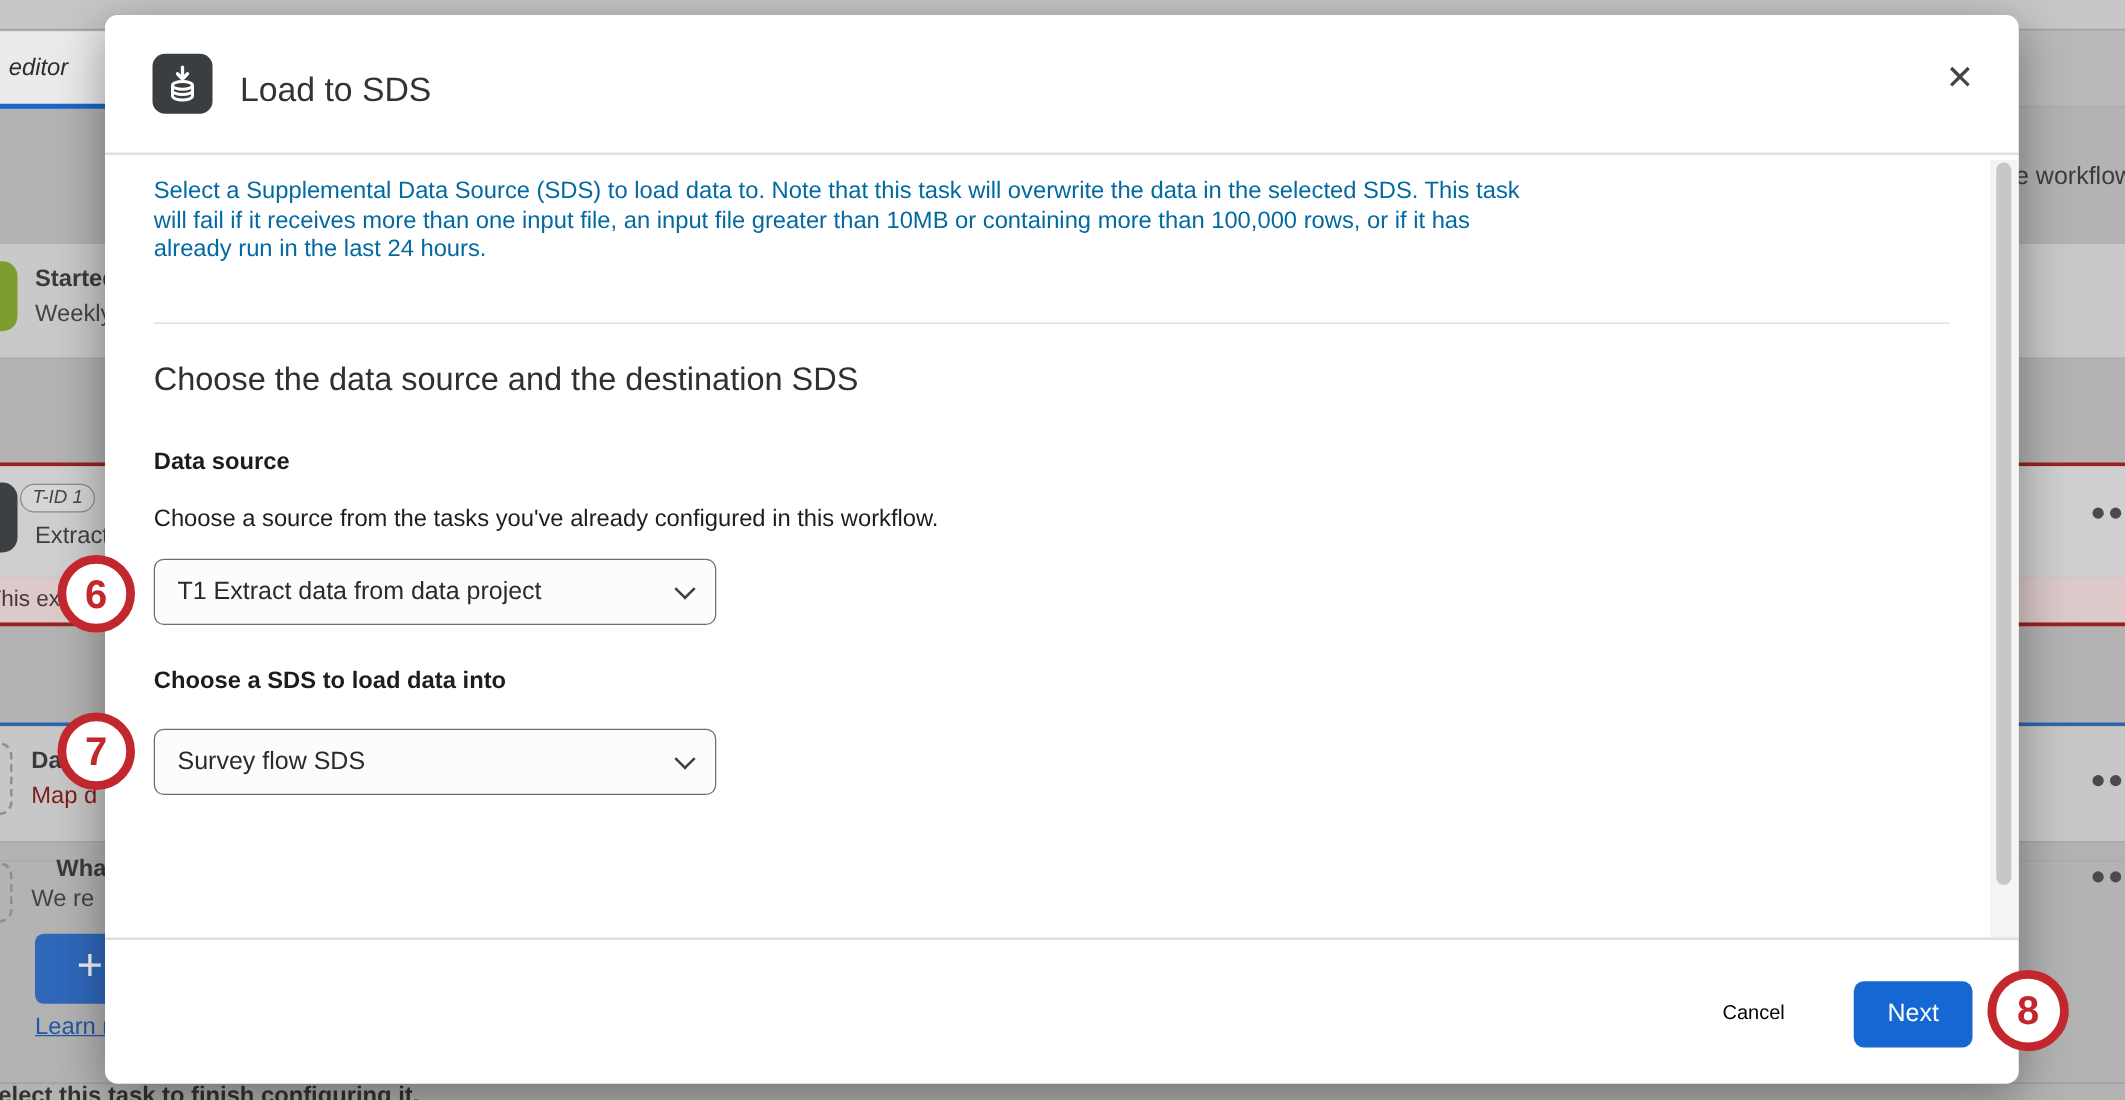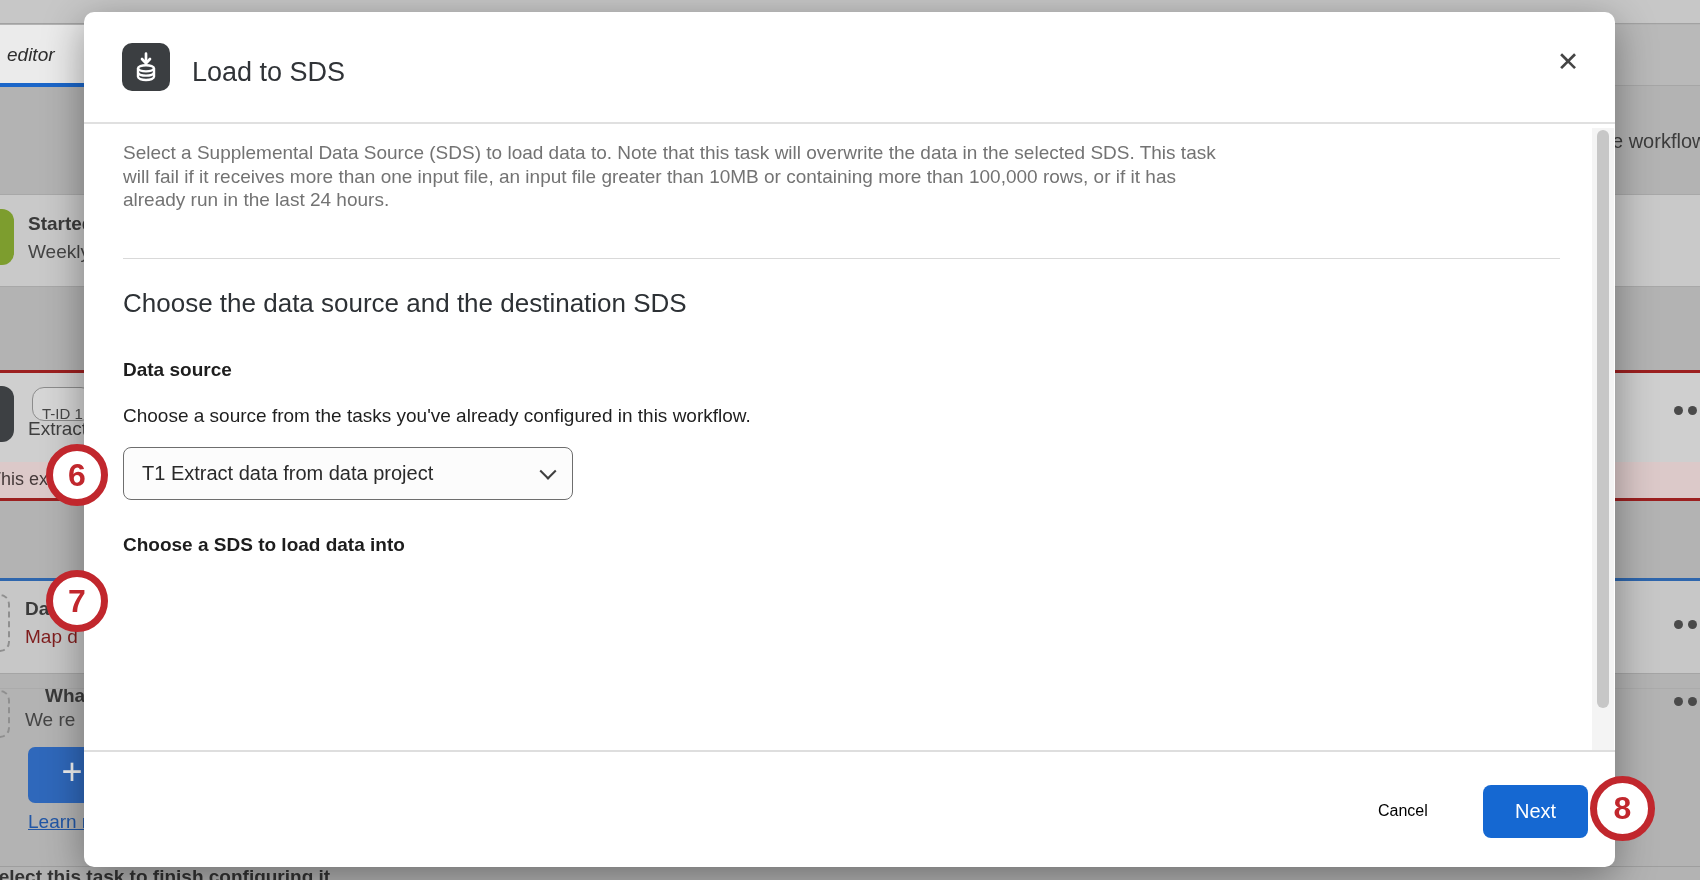--- a/index.html
+++ b/index.html
@@ -16,21 +16,21 @@
   .right-fragment { left:1612px; top:130px; font-size:20px; color:#3c3c3c; white-space:nowrap; }
 
   .bg-card1 { left:0; top:194px; width:1700px; height:93px; background:#c9c9c9; border-top:1px solid #a8a8a8; border-bottom:1px solid #a8a8a8; }
   .icon-green { left:-36px; top:209px; width:50px; height:56px; border-radius:12px; background:#7d9d2e; }
   .c1-title { left:28px; top:213px; font-size:19px; font-weight:bold; color:#3a3a3a; white-space:nowrap; }
   .c1-sub { left:28px; top:241px; font-size:19px; color:#454545; white-space:nowrap; }
 
   .red-line-top { left:0; top:370px; width:1700px; height:3px; background:#9c2020; }
   .bg-card2 { left:0; top:373px; width:1700px; height:89px; background:#cfcfcf; }
   .icon-dark { left:-36px; top:386px; width:50px; height:56px; border-radius:12px; background:#3d4043; }
-  .tid-badge { left:32px; top:387px; height:23px; padding:16px 9px; border:1.5px solid #8c8c8c; border-radius:12px; font-size:15px; line-height:20px; color:#474747; background:#d6d6d6; white-space:nowrap; }
+  .tid-badge { left:16px; top:387px; height:23px; padding:0 9px; border:1.5px solid #8c8c8c; border-radius:12px; font-size:15px; line-height:20px; color:#474747; background:#d6d6d6; white-space:nowrap;font-style:italic; }
   .c2-title { left:28px; top:418px; font-size:19px; color:#3f3f3f; white-space:nowrap; }
   .note-strip { left:0; top:462px; width:1700px; height:36px; background:#dcc9c9; }
   .note-text { left:-10px; top:469px; font-size:18px; color:#453a3a; white-space:nowrap; }
   .red-line-bottom { left:0; top:498px; width:1700px; height:3px; background:#9c2020; }
 
   .blue-line { left:0; top:578px; width:1700px; height:3px; background:#2e66ad; }
   .bg-card3 { left:0; top:581px; width:1700px; height:92px; background:#c7c7c7; }
   .icon-dashed1 { left:-38px; top:594px; width:48px; height:58px; border:2px dashed #8f8f8f; border-radius:10px; }
   .c3-title { left:25px; top:598px; font-size:19px; font-weight:bold; color:#3a3a3a; white-space:nowrap; }
   .c3-sub { left:25px; top:626px; font-size:19px; color:#7f1d1d; white-space:nowrap; }
@@ -49,37 +49,37 @@
   .dots i { width:9px; height:9px; border-radius:50%; background:#4a4a4a; }
   .dots1 { left:1674px; top:406px; } .dots2 { left:1674px; top:620px; } .dots3 { left:1674px; top:697px; }
 
   
   .modal { left:84px; top:12px; width:1531px; height:855px; background:#fff; border-radius:10px;
            box-shadow:0 10px 40px rgba(0,0,0,.38); z-index:5; }
   .m-icon { left:38px; top:31px; width:48px; height:48px; border-radius:10px; background:#3b3e41; display:flex; align-items:center; justify-content:center; }
   .m-title { left:108px; top:45px; font-size:27px; color:#303337; }
   .m-close { left:1465px; top:31px; width:38px; height:38px; font-size:27px; color:#454545; text-align:center; line-height:38px; cursor:pointer; }
   .m-header-div { left:0; top:110px; width:1531px; height:2px; background:#e0e0e0; }
-  .m-desc { left:39px; top:129px; width:1112px; font-size:19px; line-height:23.5px; color:#737373; }
+  .m-desc { left:39px; top:129px; width:1112px; font-size:19px; line-height:23.5px; color:#0369a1; }
   .m-div2 { left:39px; top:246px; width:1437px; height:1px; background:#d9d9d9; }
   .m-heading { left:39px; top:276px; font-size:26px; font-weight:400; color:#2d3135; white-space:nowrap; }
   .m-label { font-size:19px; font-weight:bold; color:#1d1d1d; white-space:nowrap; }
   .m-label1 { left:39px; top:347px; } .m-label2 { left:39px; top:522px; }
   .m-helper { left:39px; top:393px; font-size:19px; color:#1e1e1e; white-space:nowrap; }
   .m-select { width:450px; height:53px; border:1.5px solid #6e6e6e; border-radius:8px; background:#fcfcfc;
               display:flex; align-items:center; padding:0 18px; font-size:20px; color:#2a2a2a; cursor:pointer; }
   .m-select1 { left:39px; top:435px;gap:48px; } .m-select2 { left:39px; top:571px; }
   .m-select .val { flex:1; }
   .chevron { width:12px; height:12px; border-right:2.5px solid #3e3e3e; border-bottom:2.5px solid #3e3e3e;
              transform:rotate(45deg) translate(-2px,-2px); }
   .sb-track { left:1508px; top:116px; width:22px; height:622px; background:#f4f4f4; }
   .sb-thumb { left:1513px; top:118px; width:12px; height:578px; border-radius:6px; background:#c7c7c7; }
   .m-footer-div { left:0; top:738px; width:1531px; height:2px; background:#dedede; }
   .cancel-btn { left:1294px; top:790px; font-size:16px; font-weight:500; color:#000000; cursor:pointer; }
-  .next-btn { left:1399px; top:773px; width:105px; height:53px; border-radius:8px; background:#1568d2;
+  .next-btn { left:1399px; top:773px; width:95px; height:53px; border-radius:8px; background:#1568d2;
               color:#fff; font-size:20px; font-weight:500; display:flex; align-items:center; justify-content:center; cursor:pointer; }
 
   
   .ann { border:7px solid #c1272d; background:#fff; border-radius:50%; z-index:9;
          display:flex; align-items:center; justify-content:center;
          font-size:32px; font-weight:600; color:#c1272d; }
   .ann6 { left:46px; top:444px; width:62px; height:62px; }
   .ann7 { left:46px; top:570px; width:62px; height:62px; }
   .ann8 { left:1590px; top:776px; width:65px; height:65px; }
 </style>
@@ -155,20 +155,24 @@
   <div class="abs m-heading">Choose the data source and the destination SDS</div>
 
   <div class="abs m-label m-label1">Data source</div>
   <div class="abs m-helper">Choose a source from the tasks you've already configured in this workflow.</div>
   <div class="abs m-select m-select1">
     <span class="val">T1 Extract data from data project</span>
     <span class="chevron"></span>
   </div>
 
   <div class="abs m-label m-label2">Choose a SDS to load data into</div>
+  <div class="abs m-select m-select2">
+    <span class="val">Survey flow SDS</span>
+    <span class="chevron"></span>
+  </div>
 
   <div class="abs sb-track"></div>
   <div class="abs sb-thumb"></div>
 
   <div class="abs m-footer-div"></div>
   <div class="abs cancel-btn">Cancel</div>
   <div class="abs next-btn">Next</div>
 </div>
 
 <div class="abs ann ann6">6</div>

